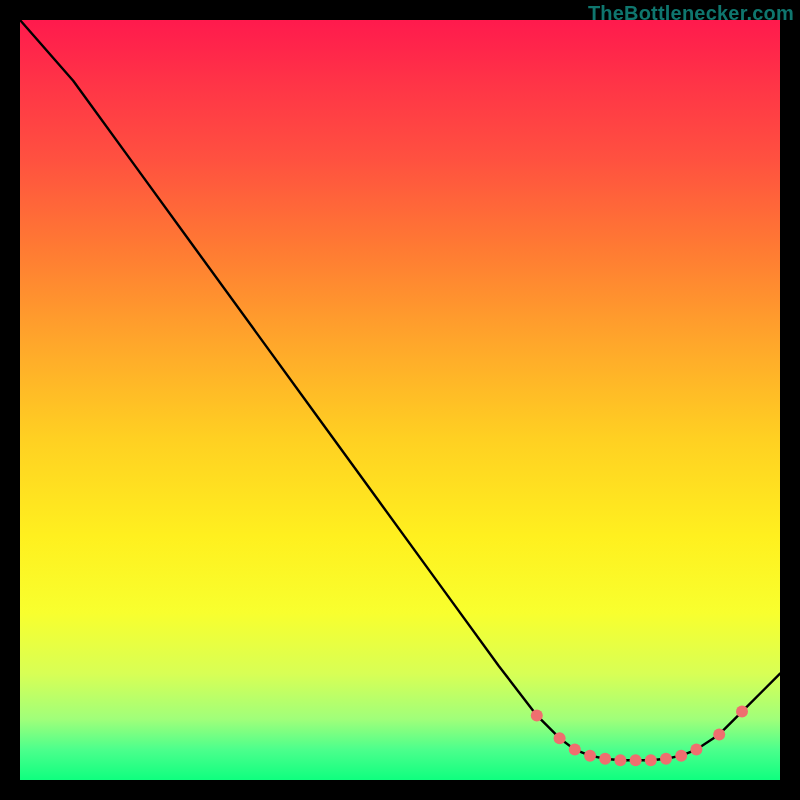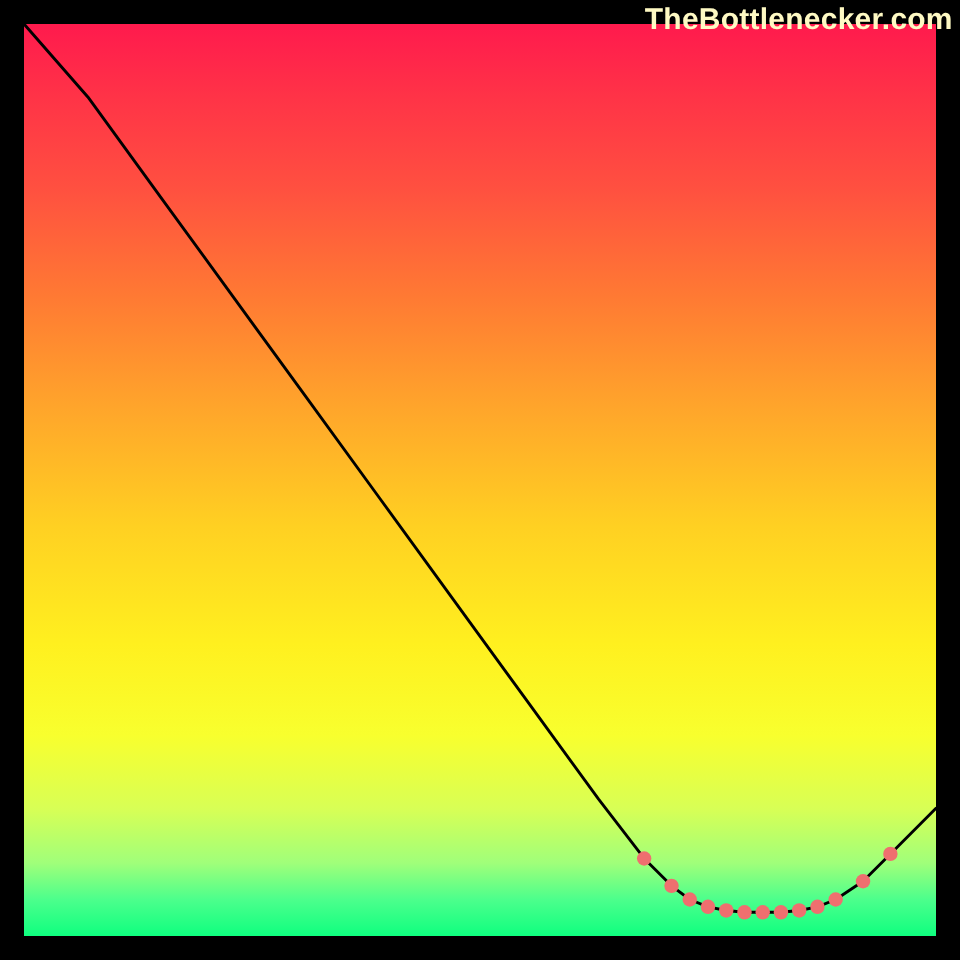--- a/index.html
+++ b/index.html
@@ -46,23 +46,23 @@
     top: 0;
     width: 760px;
     height: 760px;
     overflow: visible;
   }
   .watermark {
     position: absolute;
     top: 2px;
     right: 6px;
     font-family: Arial, Helvetica, sans-serif;
-    font-size: 25px;
+    font-size: 20px;
     font-weight: 600;
-    color: #fef9c3;
+    color: #0f766e;
     letter-spacing: 0.2px;
     user-select: none;
   }
 </style>
 </head>
 <body>
 
 <div class="frame">
   <div class="plot">
     <svg class="curve" viewBox="0 0 760 760">

